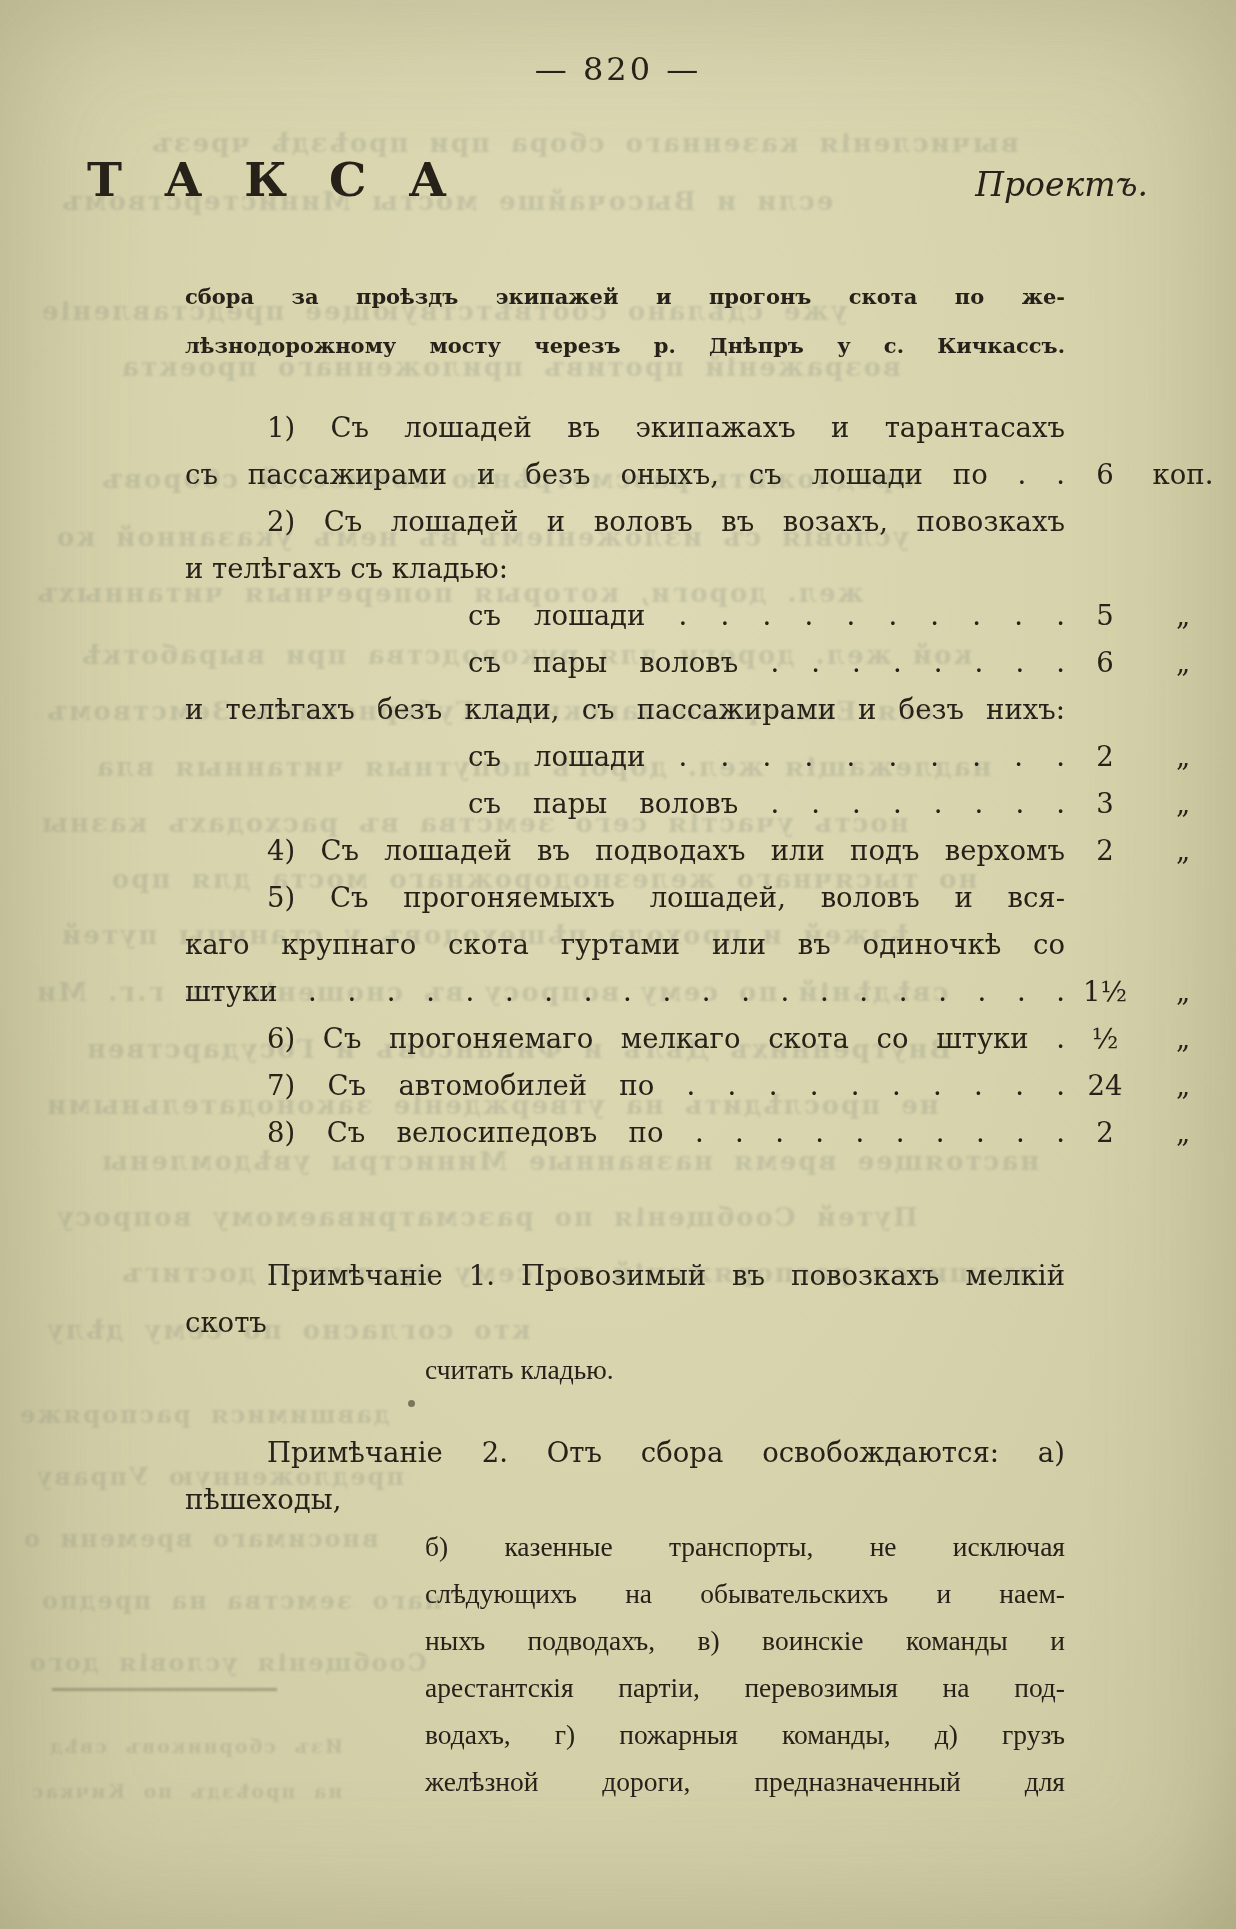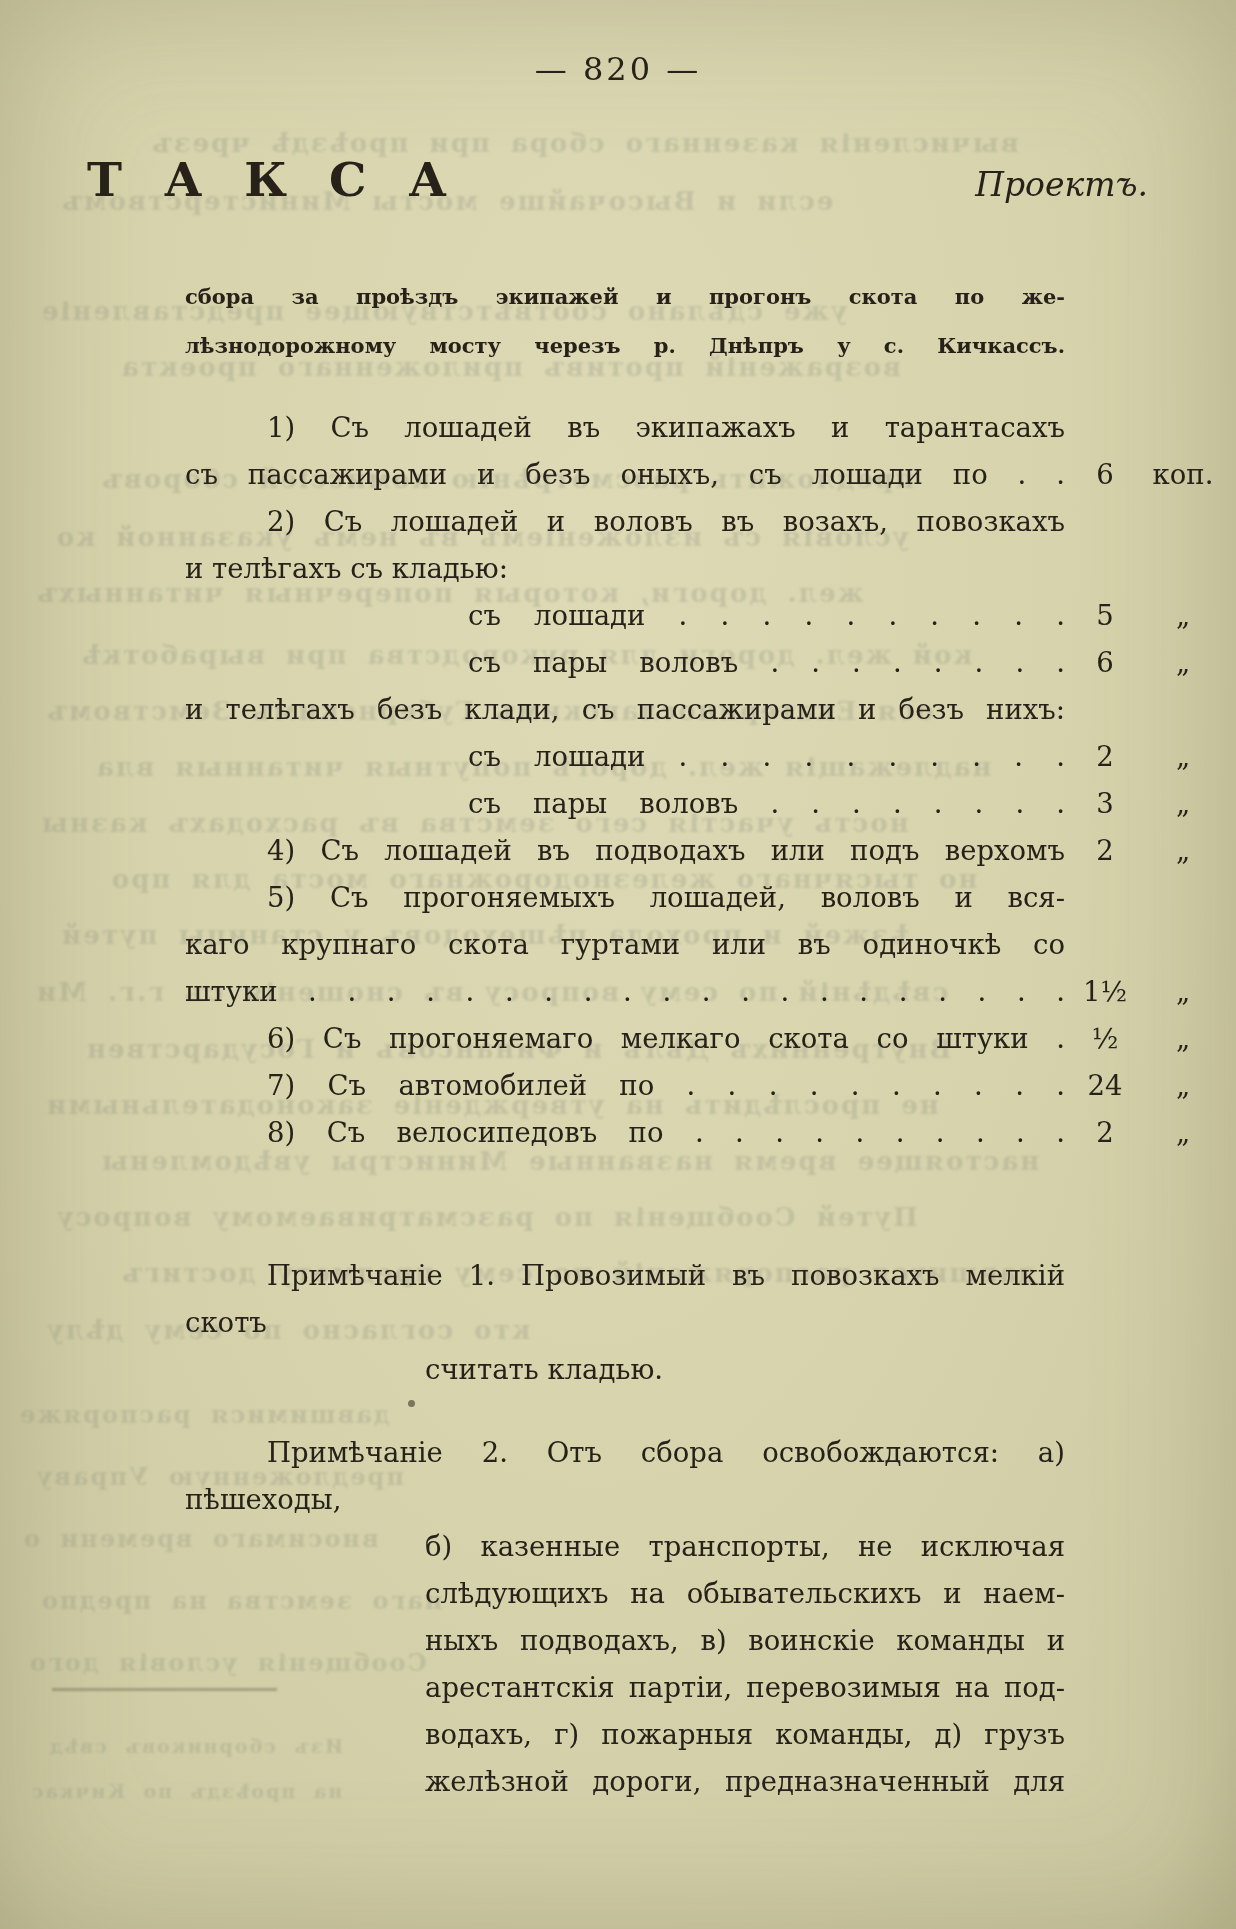--- a/index.html
+++ b/index.html
@@ -65,21 +65,21 @@
   .indent-num  .rtext { text-indent:82px; }
   .indent-sub  .rtext { padding-left:283px; width:597px; }
   .price { width:80px; text-align:center; }
   .unit  { width:76px; text-align:center; }
 
   .notes {
     position:absolute; top:1208px; left:185px; width:880px;
     font-size:27.5px; line-height:47px;margin-top:44px;
   }
   .notes .rtext { width:880px; }
-  .indent-note .rtext { padding-left:240px; width:640px; }
+  .indent-note .rtext { padding-left:240px; width:640px;font-family:Liberation Serif, serif; }
   .note-gap { height:36px; }
 </style>
 </head>
 <body>
 
 <div class="page" style="--ink: #26221a; --bleed: #8d9380;">
 
   <div class="bleed" id="bleed-layer">
       <span style="top: 128px; left: 150px; font-size: 26px;">вычисленія казеннаго сбора при проѣздѣ чрезъ</span>
       <span style="top: 186px; left: 60px; font-size: 26px;">если и Высочайше мосты Министерствомъ</span>

